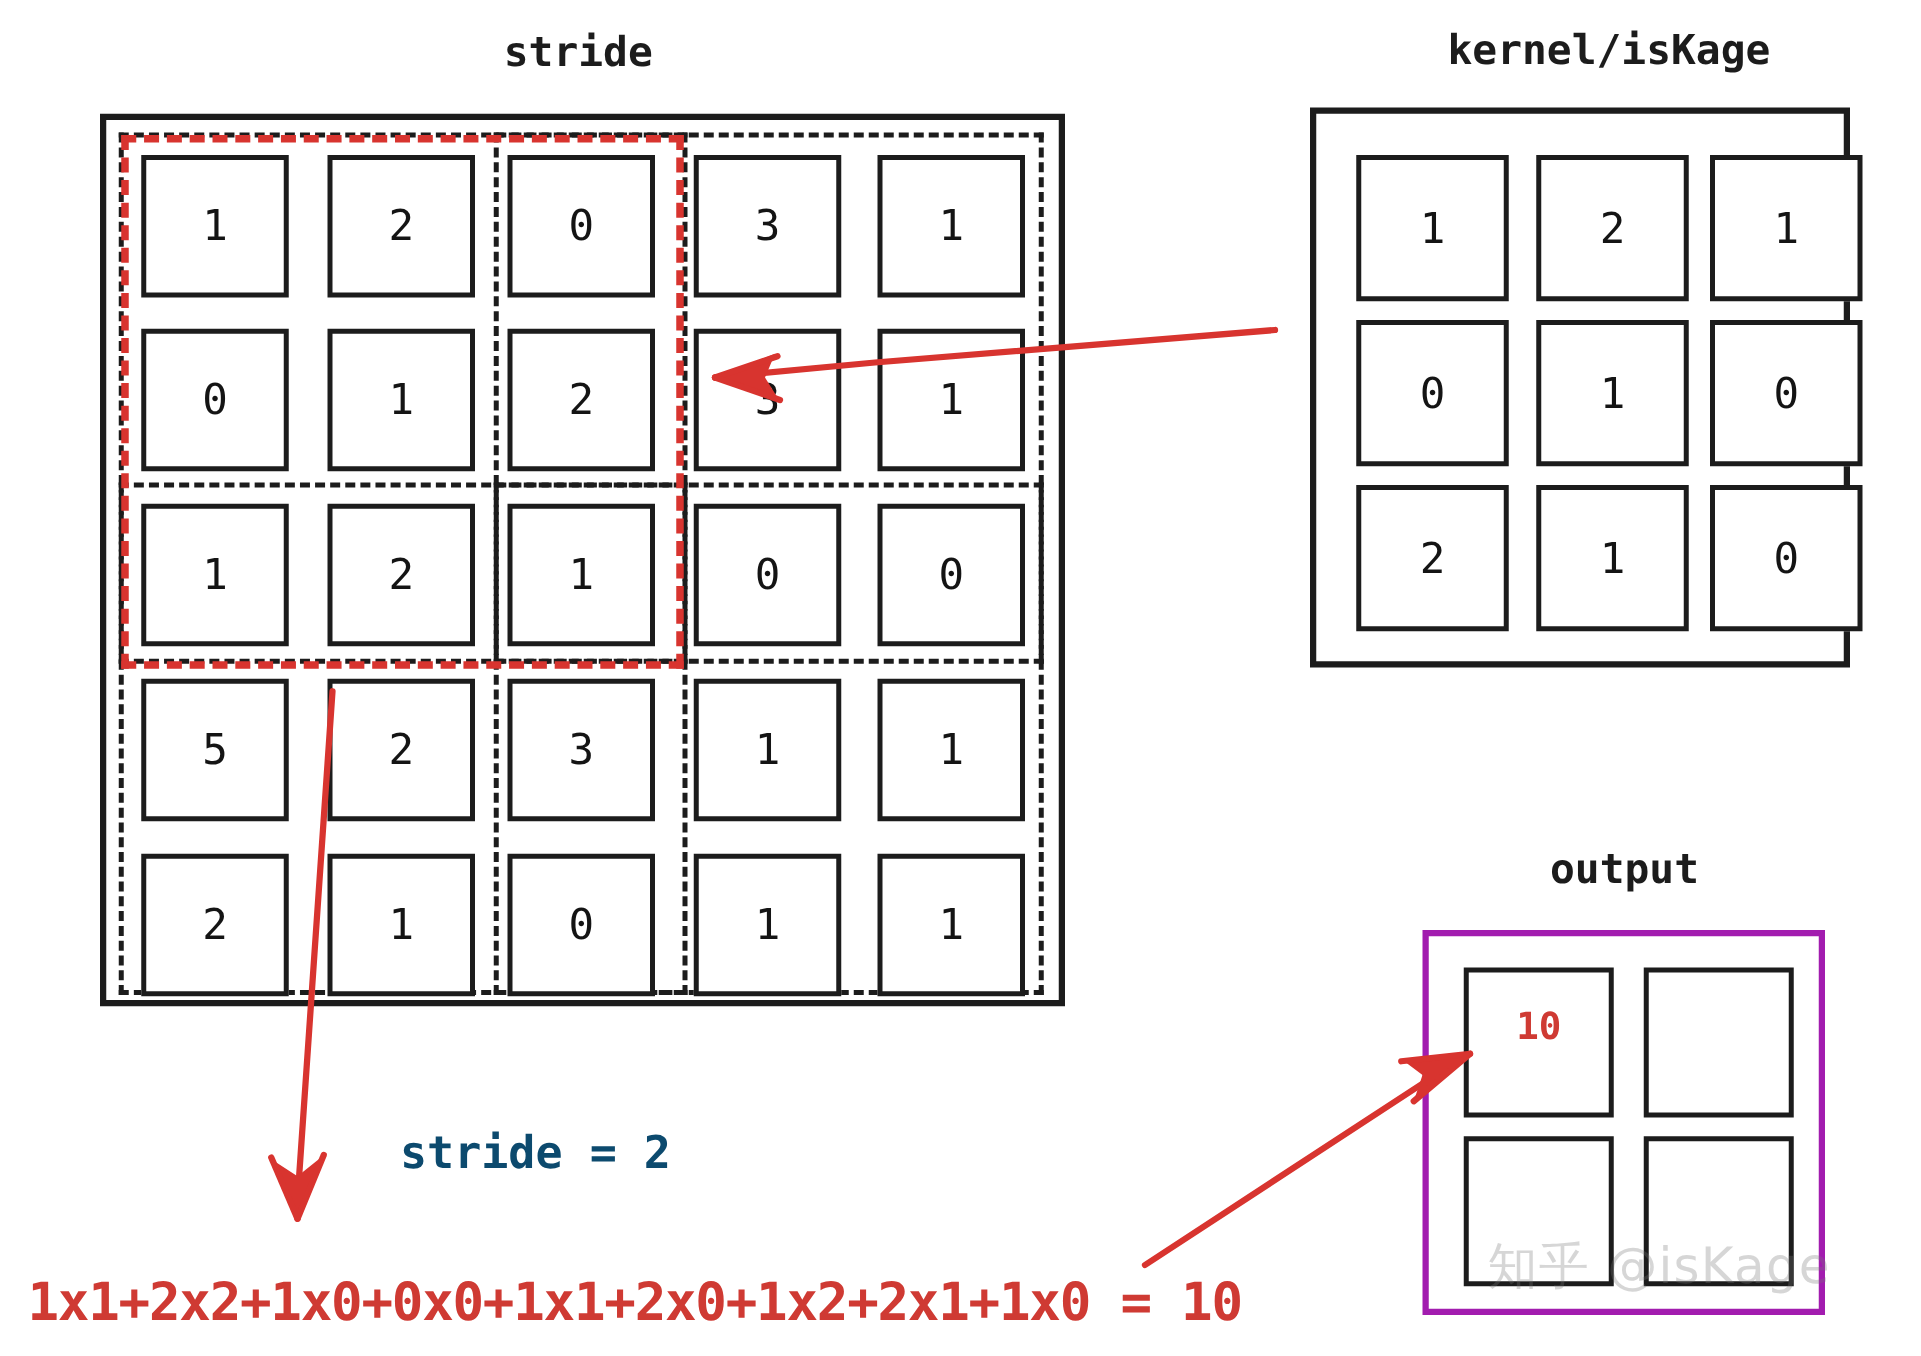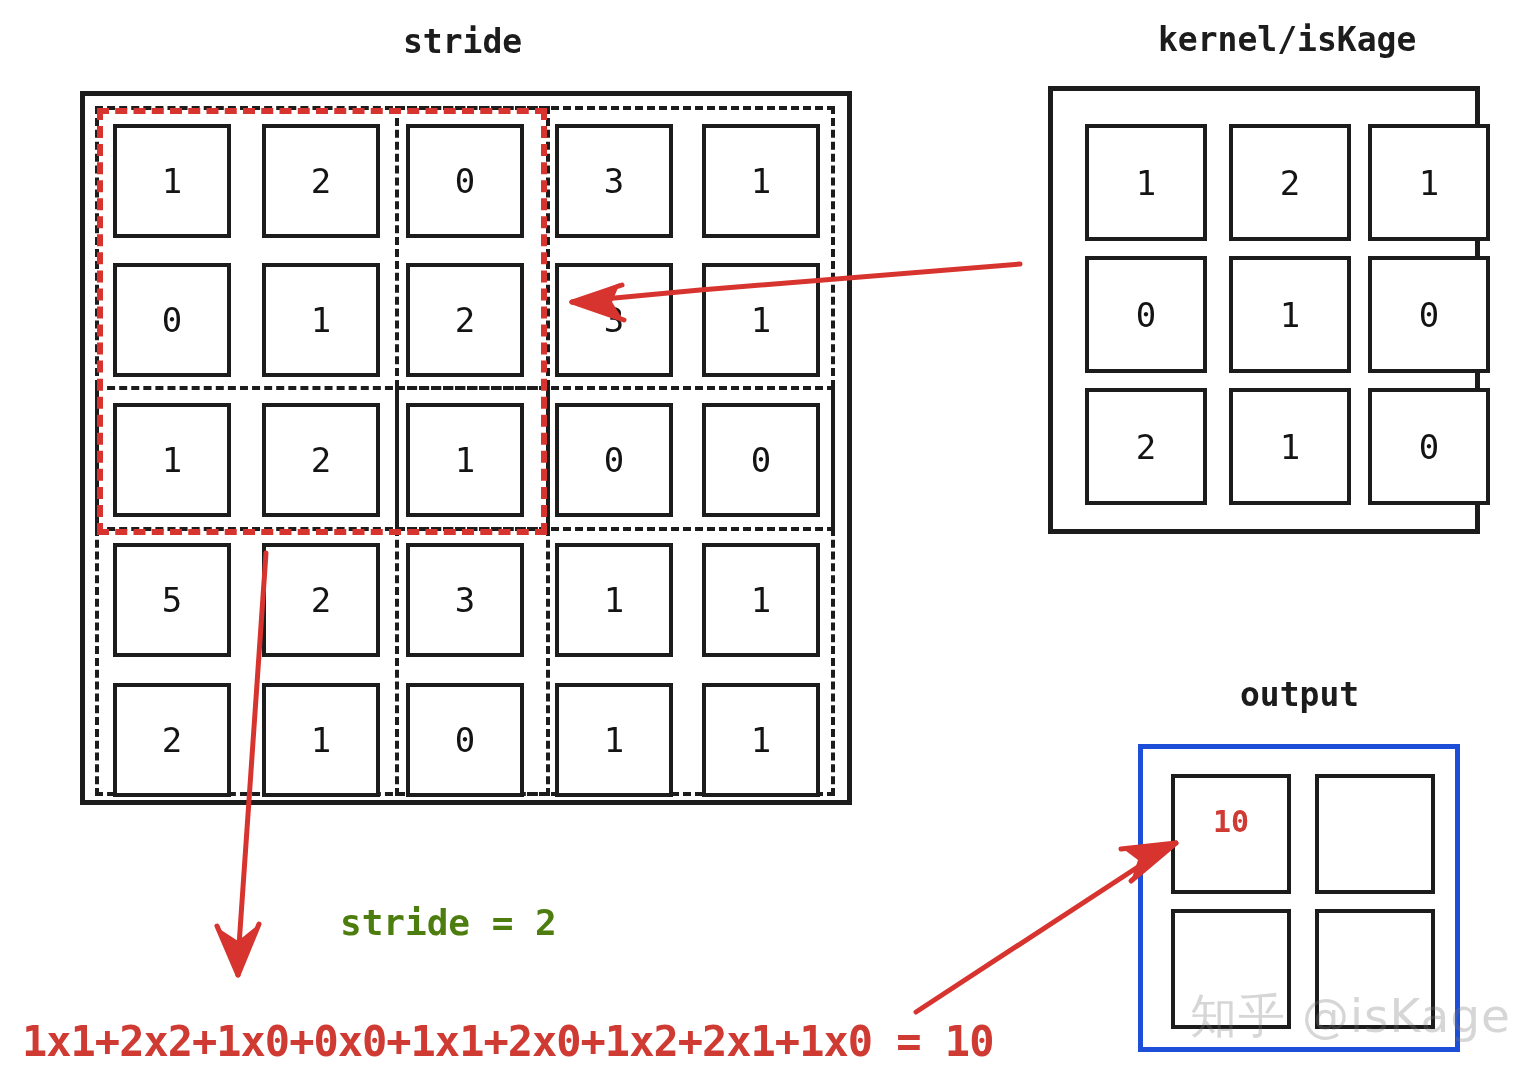--- a/index.html
+++ b/index.html
@@ -87,64 +87,64 @@
     background: #fff;
   }
 
   
   #output-grid {
     position: absolute;
     left: 1138px;
     top: 744px;
     width: 322px;
     height: 308px;
-    border: 5px solid #1d4ed8;
+    border: 5px solid #a21caf;
     box-sizing: border-box;
     background: #fff;
   }
   .cell.out {
     border-width: 4px;
     font-size: 30px;
     font-weight: 700;
     color: #cf3a33;
     align-items: flex-start;
     justify-content: center;
     padding-top: 26px;
   }
 
   
   #stride-label {
     position: absolute;
-    left: 340px;
+    left: 320px;
     top: 902px;
     font-family: "DejaVu Sans Mono", "Liberation Mono", monospace;
     font-size: 36px;
     font-weight: 600;
-    color: #4d7c0f;
+    color: #0c4a6e;
     white-space: nowrap;
   }
   #formula {
     position: absolute;
     left: 22px;
     top: 1017px;
     font-family: "DejaVu Sans Mono", "Liberation Mono", monospace;
     font-size: 42px;
     font-weight: 700;
     color: #cf3a33;
     white-space: nowrap;
     letter-spacing: -1px;
   }
 
   
   #watermark {
     position: absolute;
     left: 1190px;
     top: 985px;
     font-family: "DejaVu Sans", "Liberation Sans", sans-serif;
-    font-size: 47px;
+    font-size: 40px;
     font-weight: 400;
     color: rgba(120,120,120,0.30);
     white-space: nowrap;
     letter-spacing: 1px;
     z-index: 20;
   }
 
   
   #arrows {
     position: absolute;

